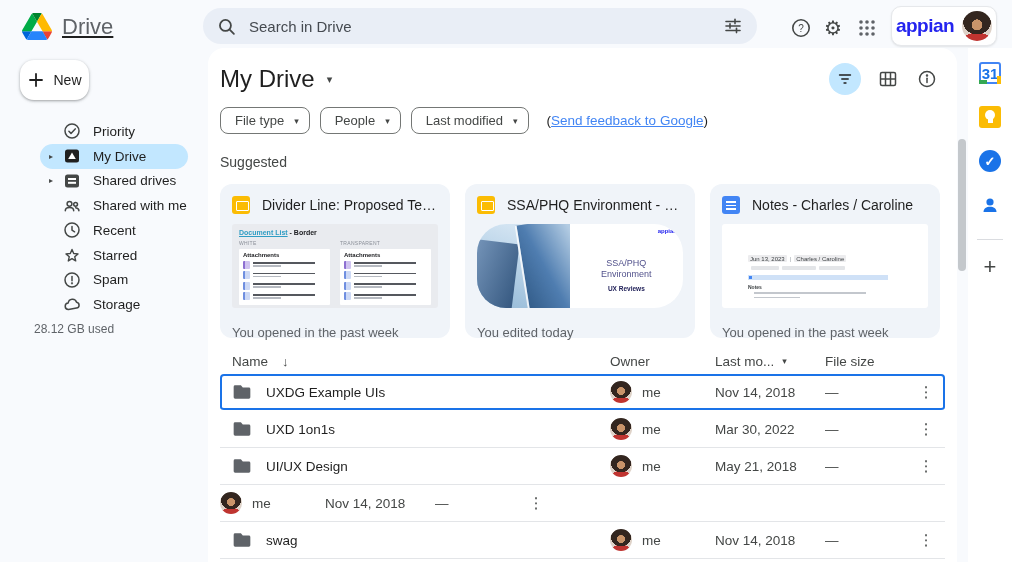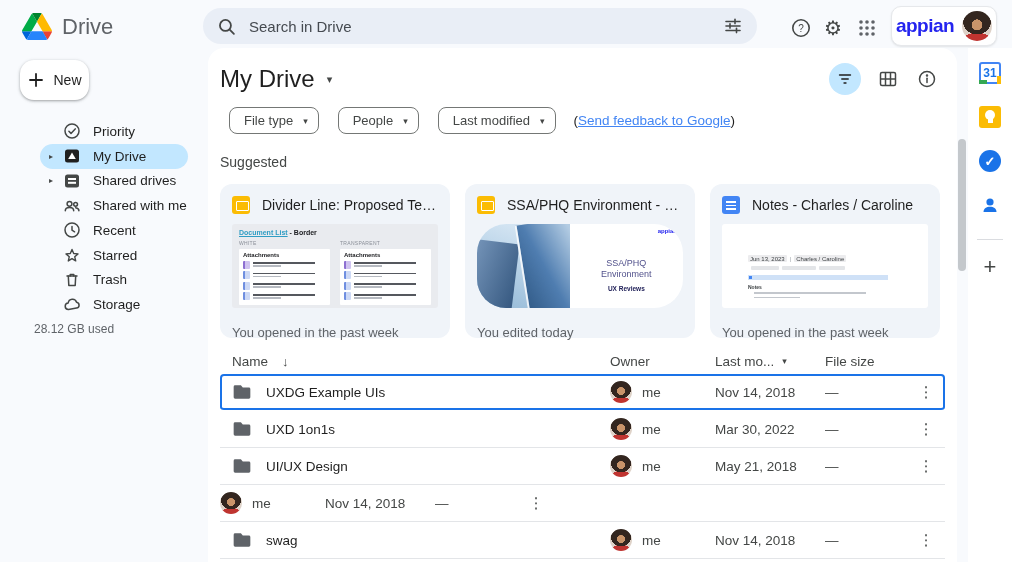--- a/index.html
+++ b/index.html
@@ -8,21 +8,21 @@
     position:relative; overflow:hidden;
     background:#f8fafd;
     font-family:"Liberation Sans", sans-serif;
     color:#1f1f1f;
     -webkit-font-smoothing:antialiased;
   }
   svg { display:block; }
 
   
   .topbar { position:absolute; top:0; left:0; width:1012px; height:56px; }
-  .logo { position:absolute; left:22px; top:13px; display:flex; align-items:flex-end; cursor:pointer; }
+  .logo { position:absolute; left:22px; top:13px; display:flex; align-items:flex-end; cursor:pointer;text-decoration:underline; }
   .logo-text { font-size:22px; color:#5f6368; margin-left:10px; }
   .searchbar {
     position:absolute; left:203px; top:8px; width:554px; height:36px;
     background:#e9eef6; border-radius:18px; display:flex; align-items:center; padding:0 14px;
   }
   .searchbar input {
     flex:1; border:none; background:transparent; outline:none;
     font-size:15px; color:#454a50; margin-left:13px; font-family:"Liberation Sans",sans-serif;
   }
   .searchbar input::placeholder { color:#454a50; opacity:1; }
@@ -75,21 +75,21 @@
   .mhead { display:flex; align-items:center; padding-top:15px; height:47px; }
   .mhead h1 { font-size:24px; font-weight:400; color:#1f1f1f; }
   .h-caret { font-size:11px; color:#444746; margin-left:12px; cursor:pointer; }
   .view-actions { margin-left:auto; display:flex; align-items:center; gap:15px; margin-right:6px; }
   .filter-btn { width:32px; height:32px; border-radius:50%; background:#c2e7ff; display:flex; align-items:center; justify-content:center; cursor:pointer; }
   .va-icon { width:24px; height:24px; display:flex; align-items:center; justify-content:center; cursor:pointer; }
 
   .chips { display:flex; align-items:center; margin-top:12px; gap:10px; }
   .chip {
     height:27px; border:1px solid #747775; border-radius:8px; background:#fff;
-    display:flex; align-items:center; padding:0 10px 0 14px; gap:10px; cursor:pointer;margin-left:9px;
+    display:flex; align-items:center; padding:0 10px 0 14px; gap:10px; cursor:pointer;
   }
   .chip span { font-size:13px; font-weight:500; color:#444746; }
   .chip .caret { font-size:9px; color:#444746; }
   .feedback { margin-left:8px; font-size:13.5px; color:#1f1f1f; }
   .feedback a { color:#4285f4; text-decoration:underline; cursor:pointer; }
 
   .sg-label { margin-top:20px; font-size:14px; font-weight:500; color:#444746; height:17px; }
 
   .cards { margin-top:13px; display:flex; gap:15px; }
   .card {
@@ -168,21 +168,21 @@
   .frow.selected { box-shadow:inset 0 0 0 2px #1a73e8; border-radius:4px; border-bottom-color:transparent; }
   .foldericon { width:20px; height:20px; flex:none; }
   .dots { font-size:15px; color:#444746; cursor:pointer; }
 
   
   .vscrollbar { position:absolute; left:958px; top:139px; width:8px; height:132px; background:#c4c8cc; border-radius:4px; cursor:pointer; }
   .sidepanel { position:absolute; left:968px; top:48px; right:0; bottom:0; background:#fff;
     display:flex; flex-direction:column; align-items:center; padding-top:13px; }
   .sp-icon { width:24px; height:24px; margin-bottom:20px; cursor:pointer; display:flex; align-items:center; justify-content:center; }
   .cal { width:22px; height:22px; background:#fff; border:2px solid #4285f4; border-radius:3px; position:relative;
-    display:flex; align-items:center; justify-content:center; font-size:12px; font-weight:bold; color:#1a73e8; }
+    display:flex; align-items:center; justify-content:center; font-size:15px; font-weight:bold; color:#1a73e8; }
   .cal::before { content:""; position:absolute; left:-2px; bottom:-2px; width:8px; height:4px; background:#34a853; }
   .cal::after { content:""; position:absolute; right:-2px; bottom:-2px; width:4px; height:8px; background:#fbbc04; }
   .keep { width:22px; height:22px; background:#fbbc05; border-radius:3px; position:relative; }
   .keep::before { content:""; position:absolute; left:6px; top:4px; width:10px; height:10px; border-radius:50%; background:#fff; }
   .keep::after { content:""; position:absolute; left:8.5px; top:13px; width:5px; height:4px; background:#fff; }
   .tasks { width:22px; height:22px; border-radius:50%; background:#1a73e8; color:#fff; display:flex; align-items:center; justify-content:center; font-size:13px; font-weight:bold; }
   .sp-divider { width:26px; height:1px; background:#dadce0; margin:2px 0 16px; }
   .sp-plus { font-size:22px; color:#444746; cursor:pointer; line-height:1; }
 </style>
 </head>
@@ -321,32 +321,32 @@
     <div class="nav-item">
       <span class="tw"></span>
       <span class="nicon">
         <svg width="18" height="18" viewBox="0 0 18 18" fill="none" stroke="#444746" stroke-width="1.4" stroke-linejoin="round">
           <path d="m9 12.6-3.7 2.3 1-4.2-3.3-2.8 4.3-.4L9 3.5l1.7 4 4.3.4-3.3 2.8 1 4.2z"></path>
         </svg>
       </span>
       <span class="nlabel">Starred</span>
     </div>
 
-
     <div class="nav-item">
       <span class="tw"></span>
       <span class="nicon">
-        <svg width="18" height="18" viewBox="0 0 18 18" fill="none" stroke="#444746" stroke-width="1.5" stroke-linecap="round" stroke-linejoin="round">
-          <line x1="4" y1="5" x2="14" y2="5"></line>
-          <path d="M7.2 5V3.6h3.6V5"></path>
-          <path d="M5.3 5l.5 9.4h6.4l.5-9.4"></path>
-        </svg>
-      </span>
-      <span class="nlabel">Trash</span>
-    </div>
+        <svg width="18" height="18" viewBox="0 0 18 18" fill="none" stroke="#444746" stroke-width="1.5" stroke-linecap="round">
+          <circle cx="9" cy="9" r="7"></circle>
+            <line x1="9" y1="5.4" x2="9" y2="9.8"></line>
+          <circle cx="9" cy="12.3" r="0.4" fill="#444746"></circle>
+        </svg>
+      </span>
+      <span class="nlabel">Spam</span>
+    </div>
+
 
     <div class="nav-item">
       <span class="tw"></span>
       <span class="nicon">
         <svg width="18" height="18" viewBox="0 0 18 18" fill="none" stroke="#444746" stroke-width="1.5" stroke-linejoin="round">
           <path d="M5.5 13.5a3.25 3.25 0 0 1-.3-6.49 4.3 4.3 0 0 1 8.36-.84 3 3 0 0 1-.06 5.93 Z"></path>
         </svg>
       </span>
       <span class="nlabel">Storage</span>
     </div>

